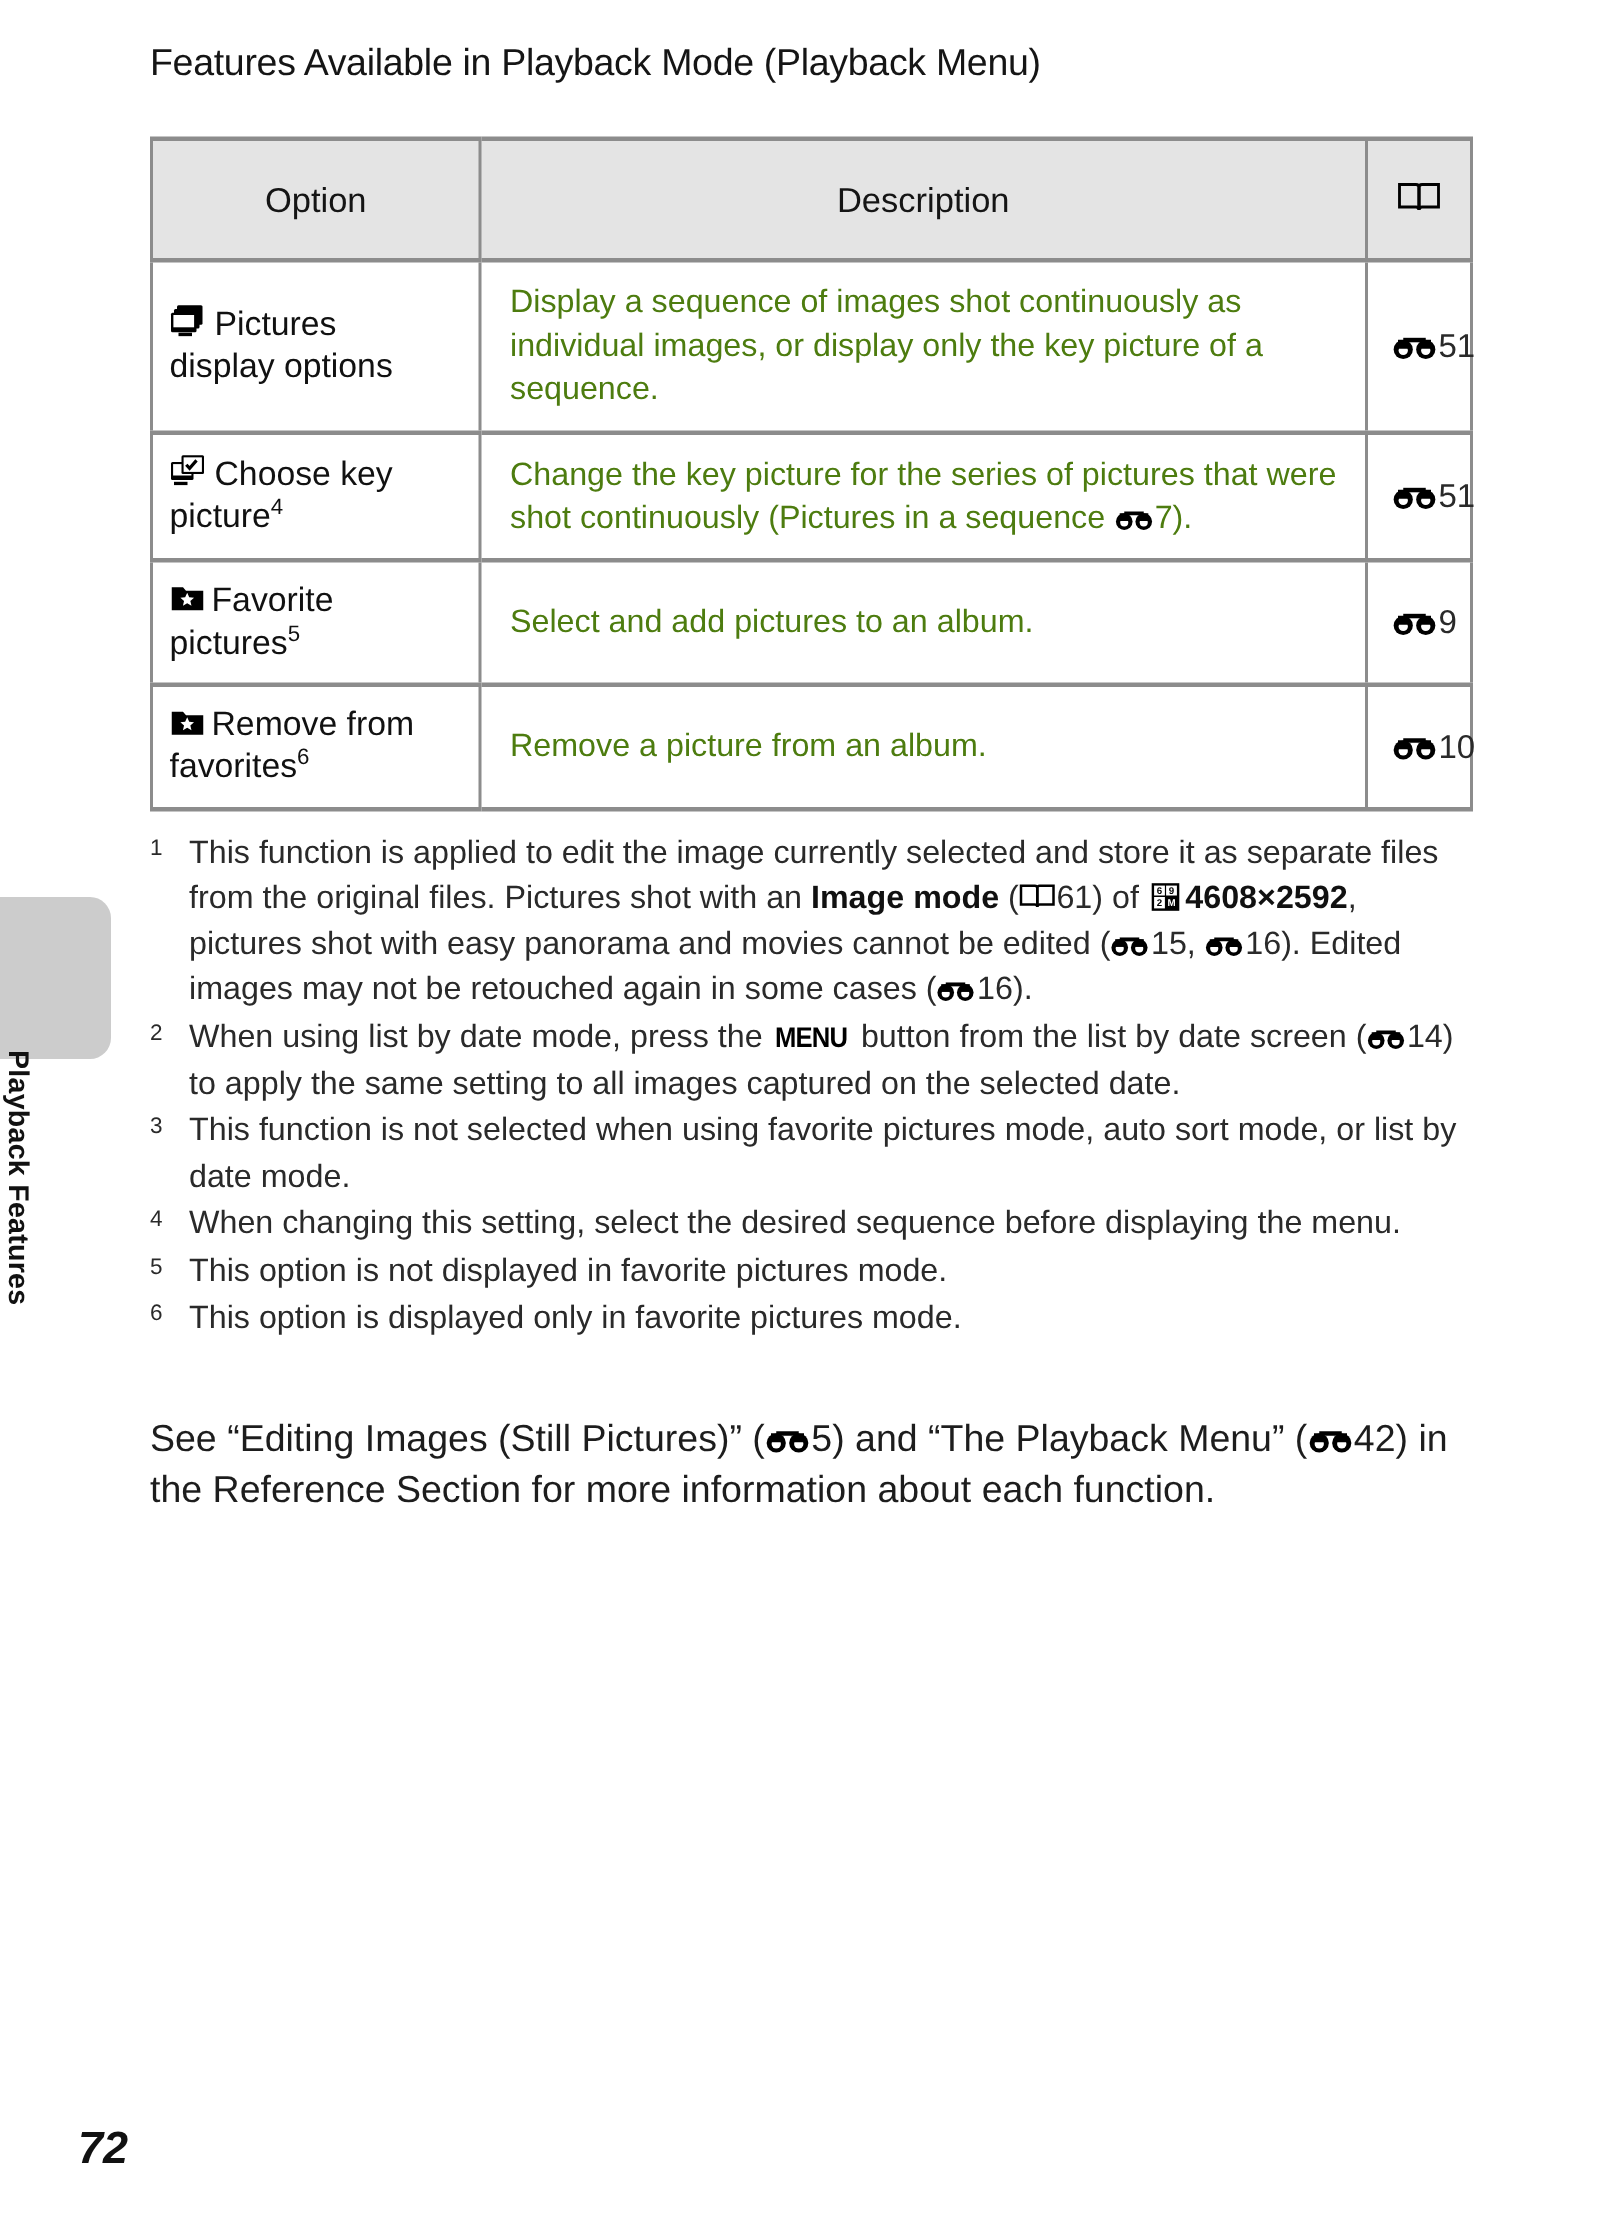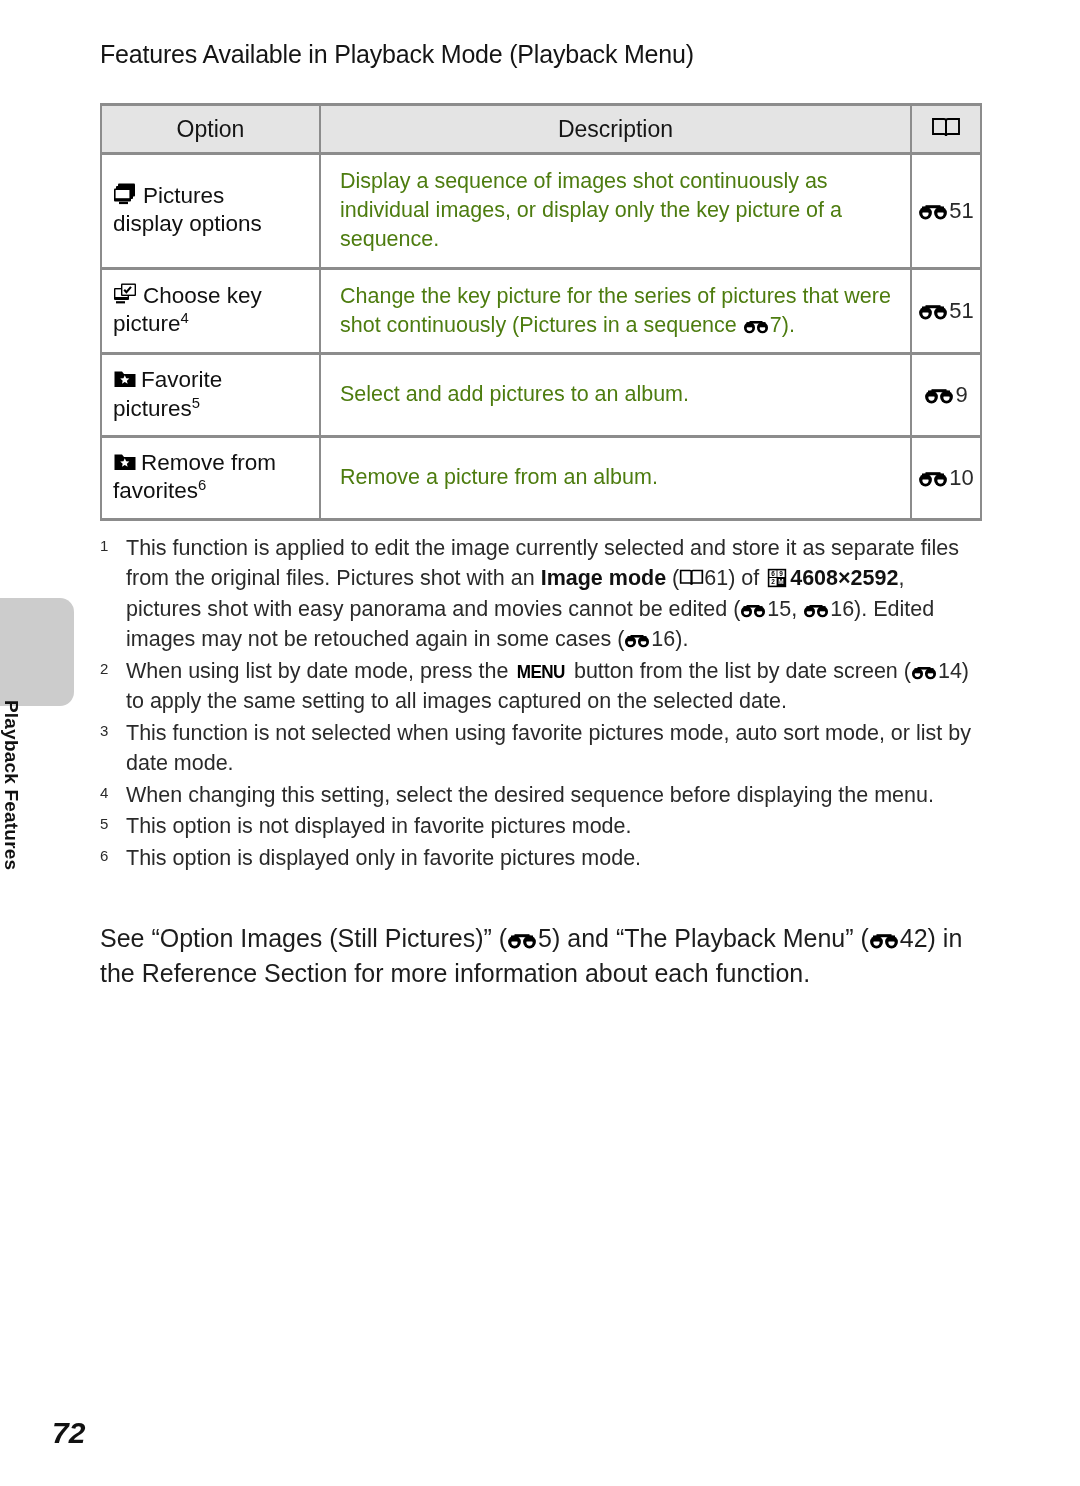--- a/index.html
+++ b/index.html
@@ -57,42 +57,42 @@
     position: absolute;
     left: 100px;
     top: 28px;
     width: 880px;
   }
 
   h1.page-title {
     font-size: 25px;
     font-weight: normal;
     color: #151515;
-    margin: 12px 0 34px 0;
+    margin: 0 0 34px 0;
     letter-spacing: -0.2px;
   }
 
   
   table.features {
     border-collapse: collapse;
     width: 880px;
     table-layout: fixed;
   }
   table.features col.c-opt { width: 219px; }
   table.features col.c-desc { width: 591px; }
   table.features col.c-ref { width: 70px; }
 
   table.features th,
   table.features td {
     border-left: 2px solid #8c8c8c;
     border-right: 2px solid #8c8c8c;
     border-top: 3px solid #8c8c8c;
     border-bottom: 3px solid #8c8c8c;
     vertical-align: middle;
-    padding: 0;
+    padding: 16px;
   }
   table.features tr.head th {
     background: #e4e4e4;
     font-weight: normal;
     font-size: 23px;
     text-align: center;
     height: 46px;
     color: #151515;
   }
   table.features tr.head th.ref-head {
@@ -427,21 +427,21 @@
       <div class="fn-num">5</div>
       <div class="fn-text">This option is not displayed in favorite pictures mode.</div>
     </div>
 
     <div class="fn-row">
       <div class="fn-num">6</div>
       <div class="fn-text">This option is displayed only in favorite pictures mode.</div>
     </div>
   </div>
 
-  <div class="closing"><span>See “Option Images (Still Pictures)” (</span><span class="bino"><svg width="30" height="18" viewBox="0 0 30 18">
+  <div class="closing"><span>See “Editing Images (Still Pictures)” (</span><span class="bino"><svg width="30" height="18" viewBox="0 0 30 18">
           <path d="M7.5 3.2 h15 v3.0 h-15 Z" fill="#000"></path>
           <circle cx="7.5" cy="11" r="6.4" fill="#000"></circle>
           <circle cx="22.5" cy="11" r="6.4" fill="#000"></circle>
           <circle cx="7.5" cy="11.6" r="3.1" fill="#fff"></circle>
           <circle cx="22.5" cy="11.6" r="3.1" fill="#fff"></circle>
           <path d="M4 4.5 h7 v6 h-7 Z" fill="#000"></path>
           <path d="M19 4.5 h7 v6 h-7 Z" fill="#000"></path>
         </svg></span><span>5) and “The Playback Menu” (</span><span class="bino"><svg width="30" height="18" viewBox="0 0 30 18">
           <path d="M7.5 3.2 h15 v3.0 h-15 Z" fill="#000"></path>
           <circle cx="7.5" cy="11" r="6.4" fill="#000"></circle>

